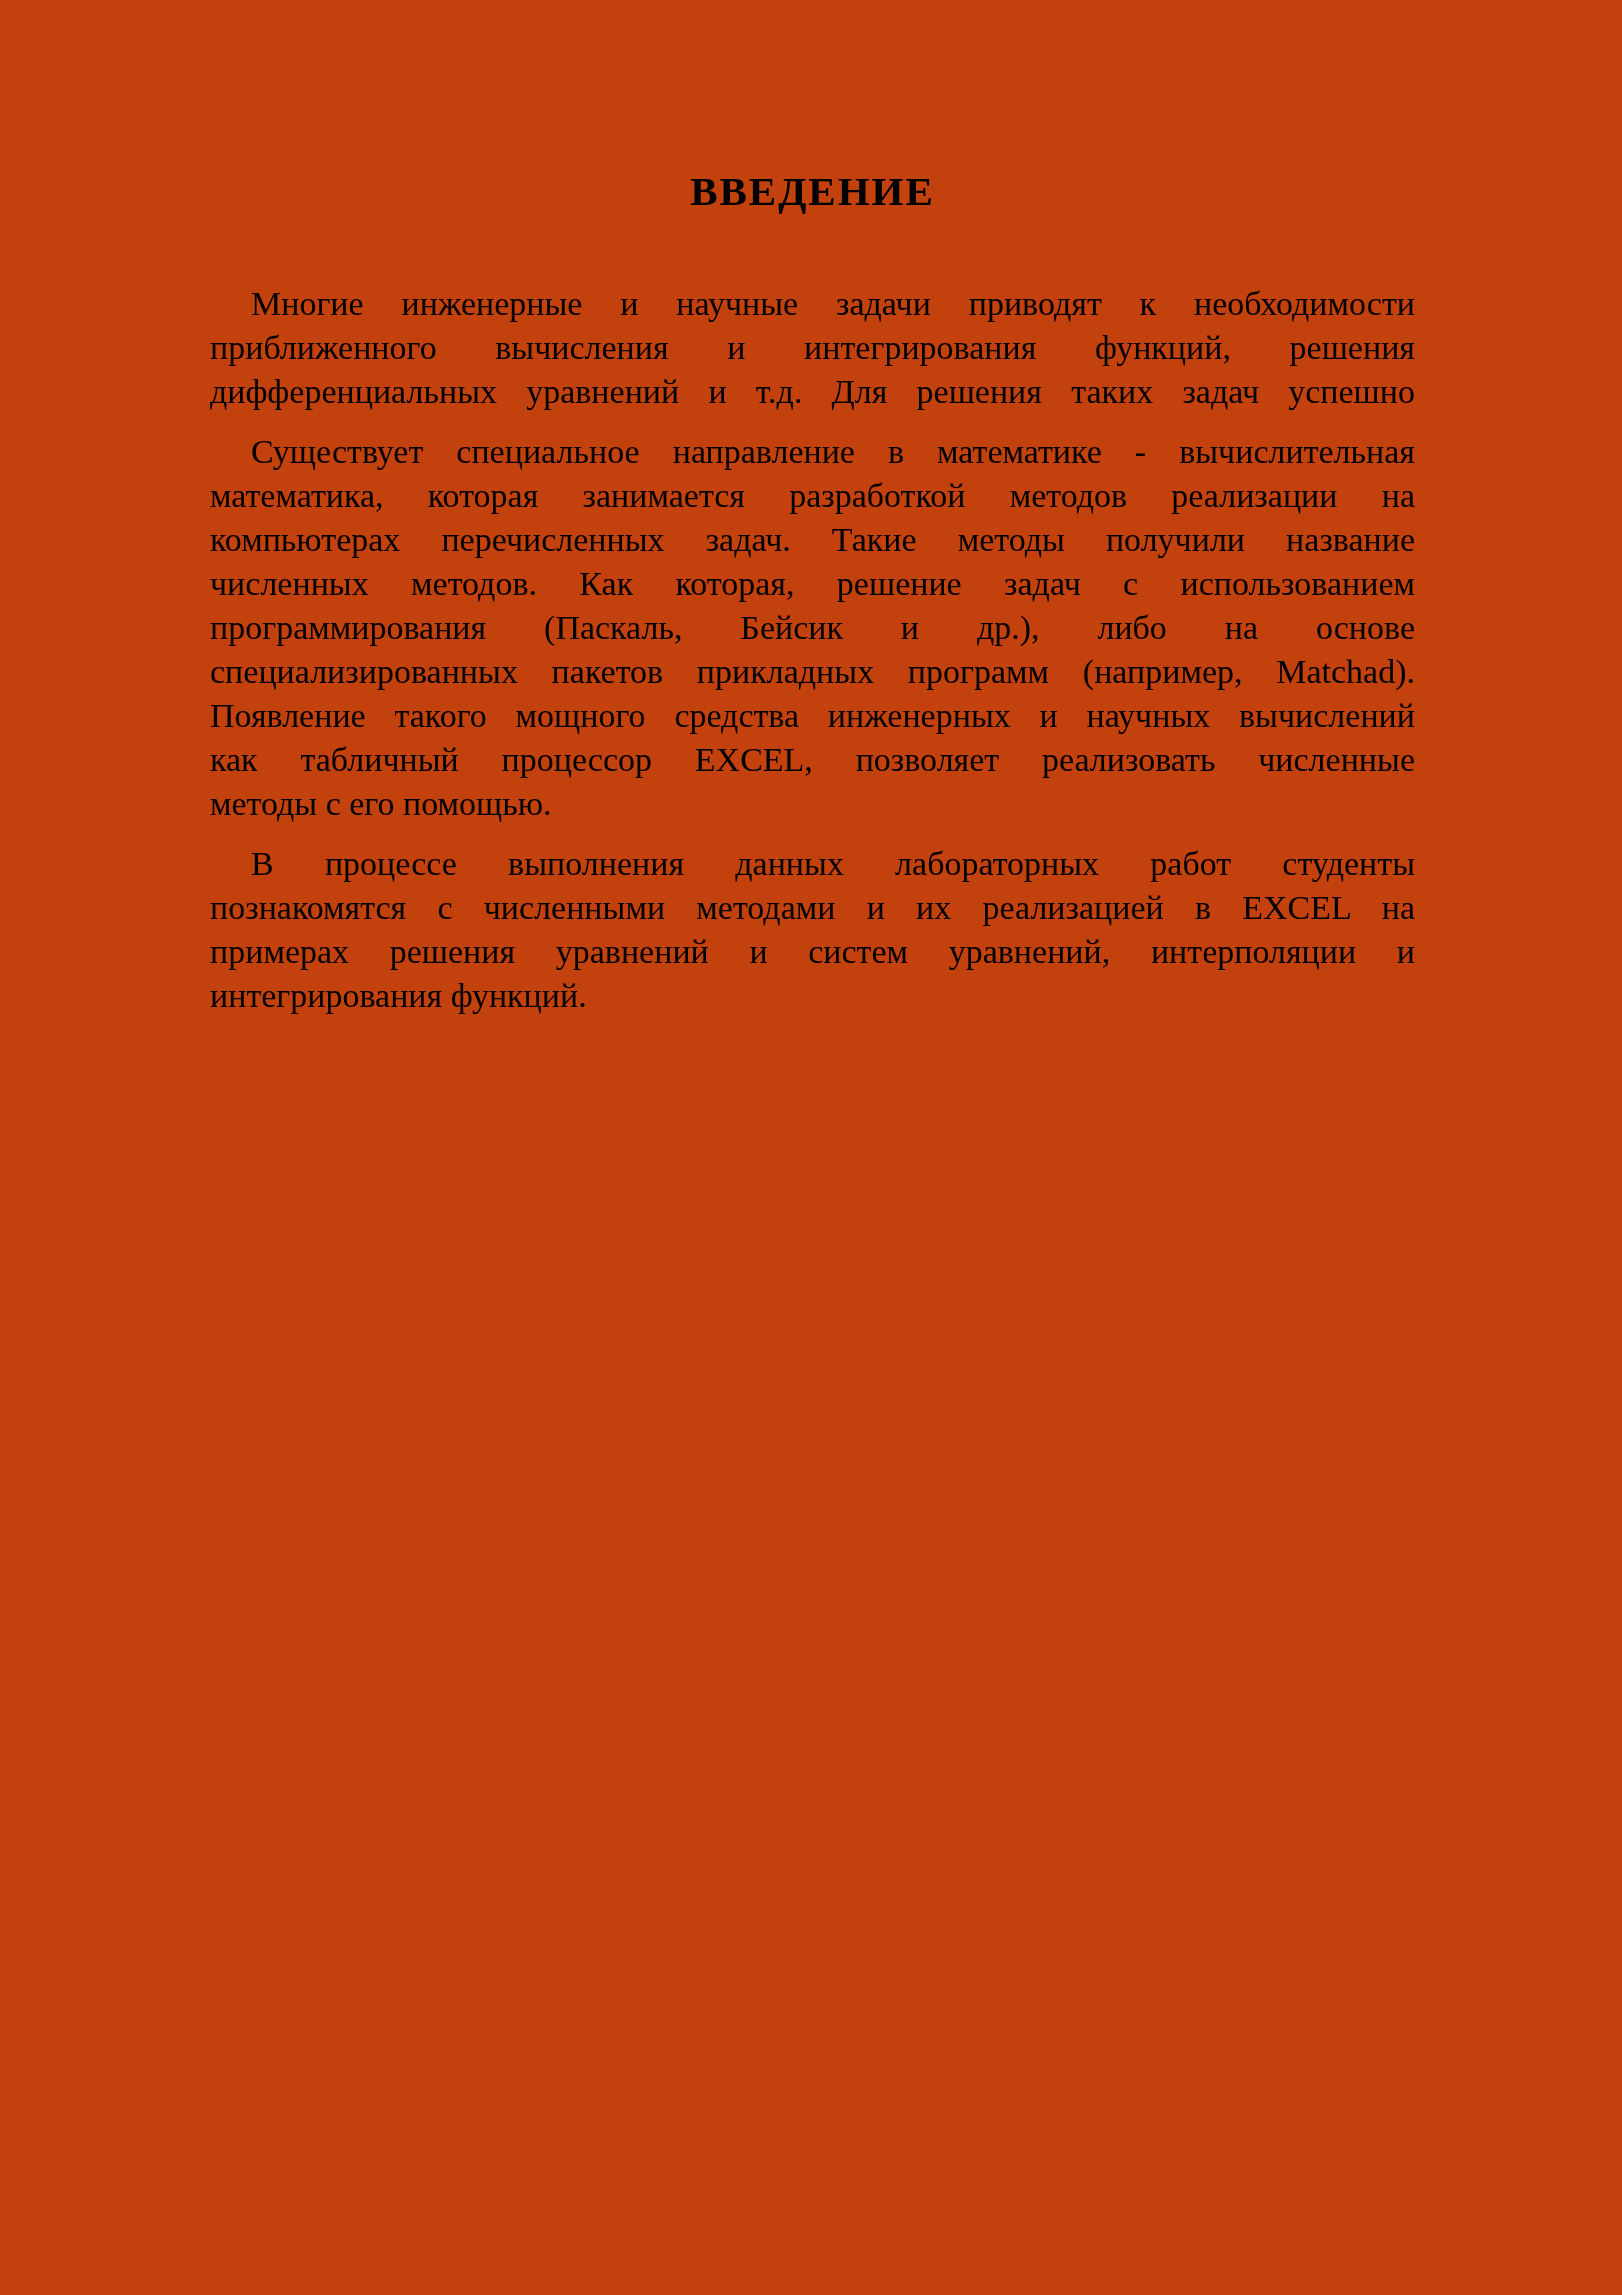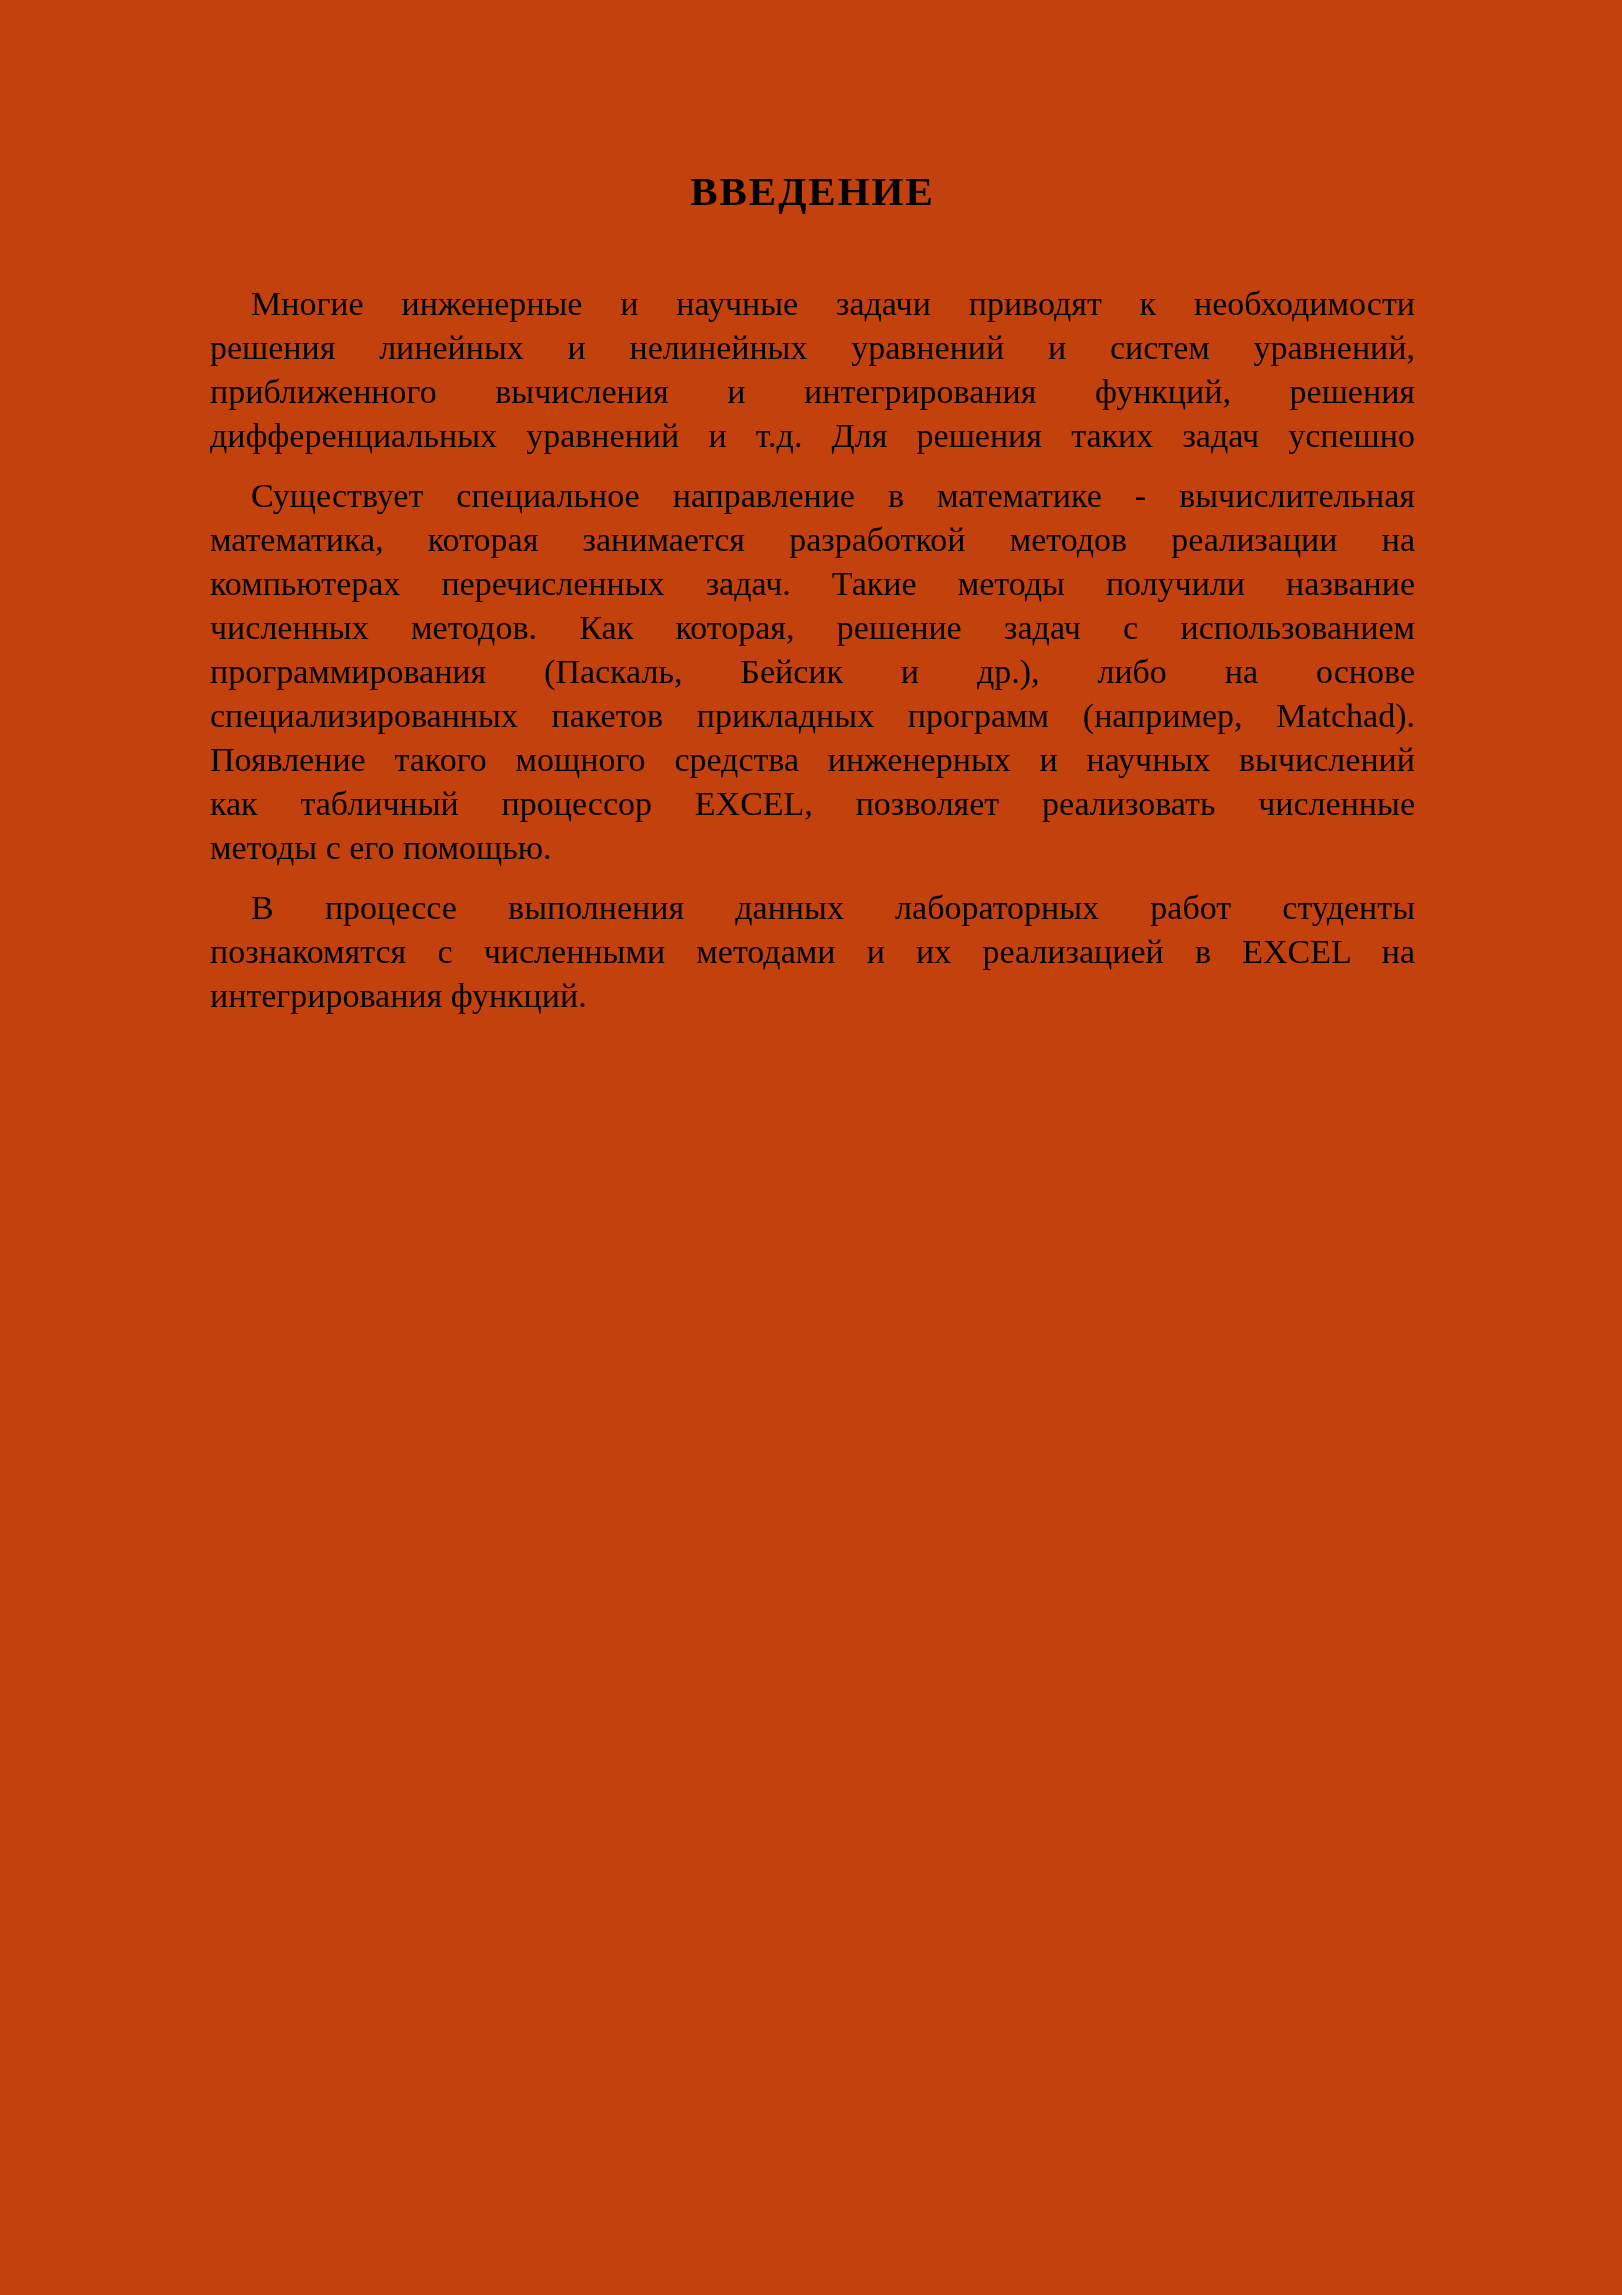--- a/index.html
+++ b/index.html
@@ -57,35 +57,35 @@
   }
 </style>
 </head>
 <body>
 
 <div class="page">
   <h1 class="doc-title">ВВЕДЕНИЕ</h1>
   <div class="doc-body">
       <div class="paragraph">
         <div class="text-line indent">Многие инженерные и научные задачи приводят к необходимости</div>
-        <div class="text-line">решения линейных и нелинейных уравнений и систем уравнений,</div>
         <div class="text-line">приближенного вычисления и интегрирования функций, решения</div>
         <div class="text-line">дифференциальных уравнений и т.д.  Для решения таких задач успешно</div>
       </div>
       <div class="paragraph">
         <div class="text-line indent">Существует специальное направление в математике - вычислительная</div>
         <div class="text-line">математика, которая занимается разработкой методов реализации на</div>
         <div class="text-line">компьютерах  перечисленных задач. Такие методы получили название</div>
         <div class="text-line">численных методов. Как которая, решение задач с использованием</div>
         <div class="text-line">программирования (Паскаль, Бейсик и др.), либо на основе</div>
         <div class="text-line">специализированных пакетов прикладных программ (например, Matchad).</div>
         <div class="text-line">Появление такого мощного средства инженерных и научных вычислений</div>
         <div class="text-line">как табличный процессор  EXCEL,  позволяет реализовать численные</div>
         <div class="text-line para-last">методы с его помощью.</div>
       </div>
       <div class="paragraph">
         <div class="text-line indent">В процессе выполнения данных лабораторных работ студенты</div>
         <div class="text-line">познакомятся с численными методами и их реализацией в EXCEL  на</div>
+        <div class="text-line">примерах решения уравнений и систем уравнений, интерполяции и</div>
         <div class="text-line para-last">интегрирования функций.</div>
       </div>
     </div>
 </div>
 
 
 </body></html>

